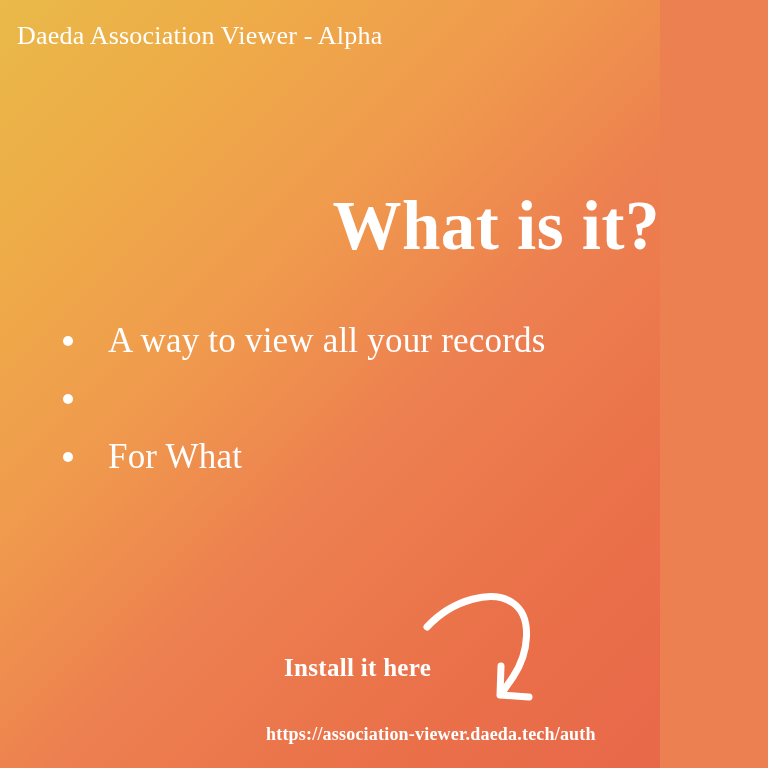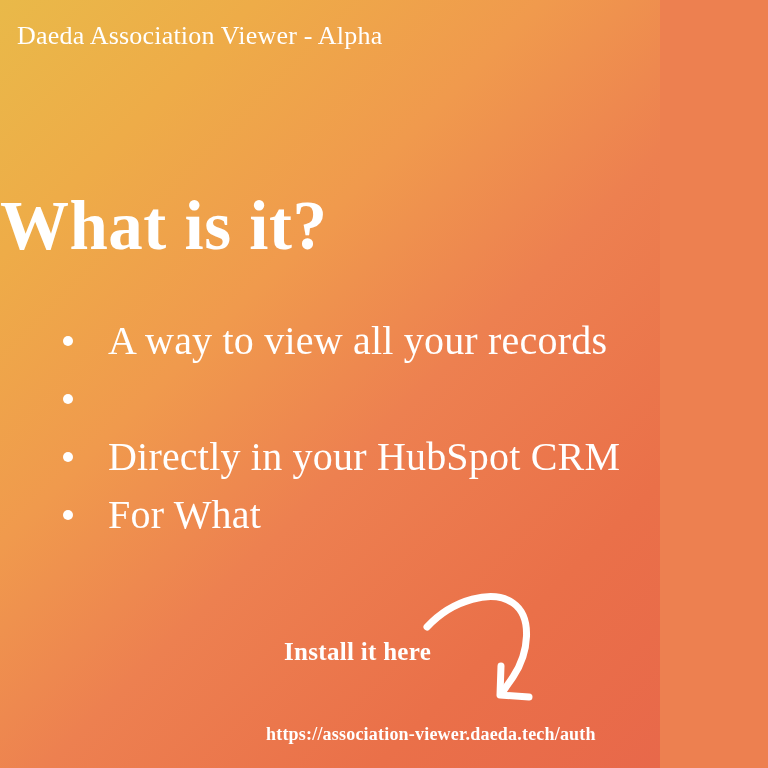--- a/index.html
+++ b/index.html
@@ -42,21 +42,21 @@
     letter-spacing: 0.2px;
     white-space: nowrap;
   }
 
   
   #headline {
     position: absolute;
     left: 0;
     right: 0;
     top: 186px;
-    text-align: left;
+    text-align: right;
     font-size: 69px;
     line-height: 80px;
     font-weight: 700;
     color: #ffffff;
     letter-spacing: 0.5px;
   }
 
   
   #bullet-list {
     position: absolute;
@@ -79,33 +79,33 @@
     left: 5px;
     top: 50%;
     width: 10px;
     height: 10px;
     margin-top: -5px;
     border-radius: 50%;
     background: #ffffff;
   }
 
   #bullet-list li .bullet-text {
-    font-size: 40px;
+    font-size: 35px;
     line-height: 46px;
     font-weight: 400;
     color: #ffffff;
     white-space: nowrap;
     letter-spacing: 0.2px;
   }
 
   
   #cta-label {
     position: absolute;
     left: 284px;
-    top: 636px;
+    top: 652px;
     font-size: 25px;
     line-height: 32px;
     font-weight: 700;
     color: #ffffff;
     letter-spacing: 0.3px;
     white-space: nowrap;
   }
 
   #cta-arrow {
     position: absolute;
@@ -140,24 +140,20 @@
   <ul id="bullet-list">
     <li>
       <span class="bullet-dot"></span>
       <span class="bullet-text">A way to view all your records</span>
     </li>
     <li>
       <span class="bullet-dot"></span>
     </li>
     <li>
       <span class="bullet-dot"></span>
-      <span class="bullet-text">Directly in your HubSpot CRM</span>
-    </li>
-    <li>
-      <span class="bullet-dot"></span>
       <span class="bullet-text">For What</span>
     </li>
   </ul>
 
   <div id="cta-label">Install it here</div>
 
   <svg id="cta-arrow" viewBox="0 0 160 125" xmlns="http://www.w3.org/2000/svg">
     <path d="M22 42 C 48 14, 88 4, 108 18 C 128 32, 124 68, 108 92 L 99 105" fill="none" stroke="#ffffff" stroke-width="7" stroke-linecap="round" stroke-linejoin="round"></path>
     <path d="M95 110 L 96 81 M95 110 L 124 112" fill="none" stroke="#ffffff" stroke-width="7" stroke-linecap="round" stroke-linejoin="round"></path>
   </svg>

